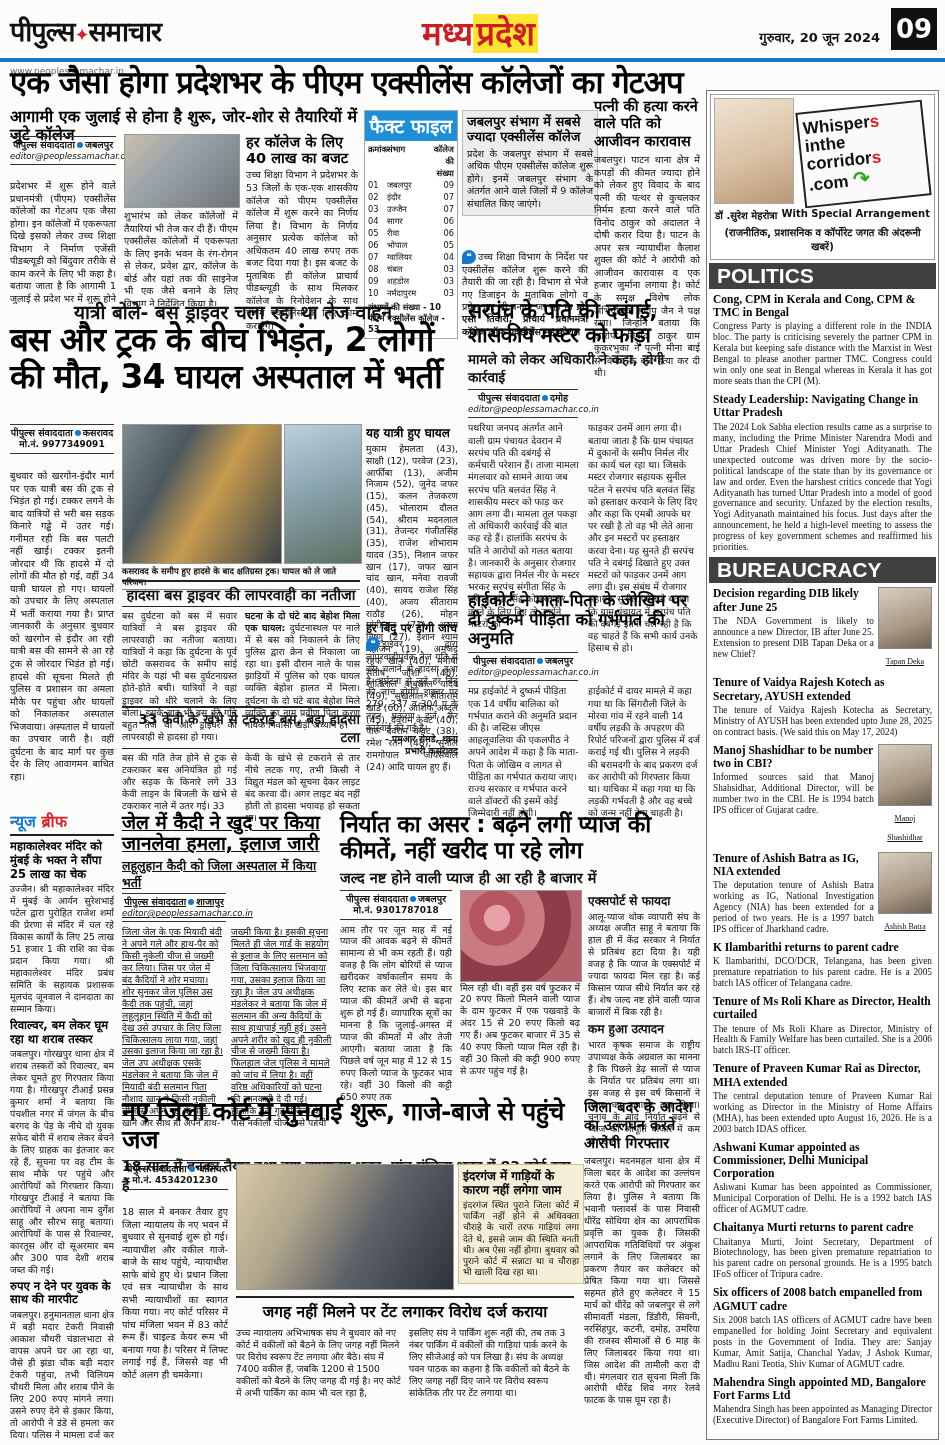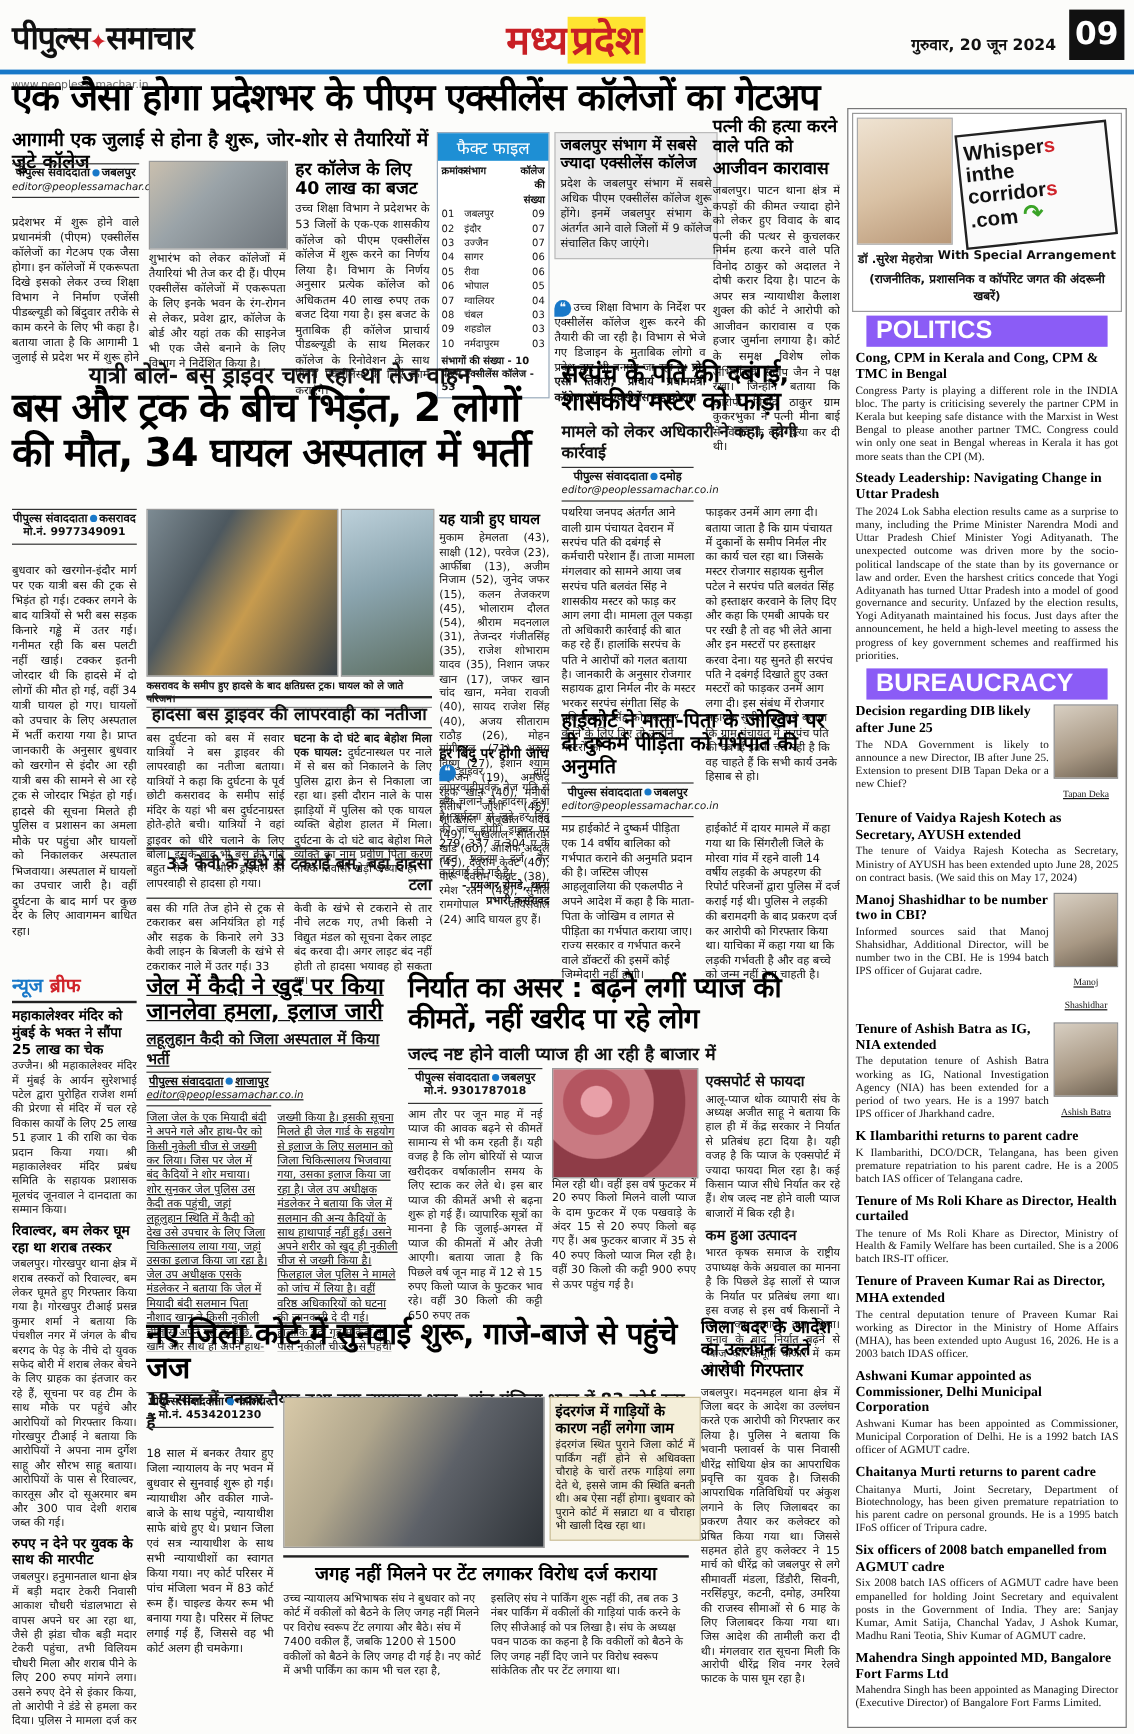--- a/index.html
+++ b/index.html
@@ -38,21 +38,21 @@
   .lead-hl{left:10px;top:66px;width:690px;font-size:31px;line-height:1.08;letter-spacing:-1px;}
   .lead-sub{left:10px;top:108px;width:352px;font-size:16px;line-height:1.1;}
   .lead-by{left:10px;top:136px;width:106px;}
   .lead-c1{left:10px;top:180px;width:106px;height:124px;overflow:hidden;}
   .lead-photo{left:124px;top:134px;width:114px;height:72px;}
   .lead-c2{left:124px;top:210px;width:114px;height:96px;overflow:hidden;}
   .lead-c3{left:246px;top:134px;width:112px;}
   .lead-c3 h3{font-size:14.5px;line-height:1.12;margin-bottom:3px;}
 
   .factfile{left:364px;top:110px;width:92px;border:1px solid #9ab;background:#fff;}
-  .ff-head{background:#1e8fd4;color:#fff;text-align:center;font-weight:normal;font-size:14px;padding:2px 0;}
+  .ff-head{background:#1e8fd4;color:#fff;text-align:center;font-weight:bold;font-size:19px;padding:2px 0;}
   .ff-tbl{font-size:8.3px;line-height:1.45;padding:2px 3px;}
   .ff-row{display:flex;}
   .ff-row span:nth-child(1){width:22%;}
   .ff-row span:nth-child(2){width:46%;}
   .ff-row span:nth-child(3){width:32%;text-align:right;}
   .ff-hdr{font-weight:bold;}
   .ff-foot{font-size:8.3px;font-weight:bold;padding:1px 3px 3px;line-height:1.3;}
 
   .jbox{left:462px;top:110px;width:126px;background:#ececec;border:1px solid #bbb;padding:4px;}
   .jbox h3{font-size:13px;line-height:1.15;margin-bottom:3px;}
@@ -68,22 +68,22 @@
         overflow:hidden;padding:0;}
   .wbox{border:1px solid #999;margin:3px;padding:3px;}
   .wbox-top{display:flex;gap:4px;height:108px;}
   .wface{width:78px;height:104px;background:linear-gradient(160deg,#efe3d2,#d9c1a4 55%,#b99878);border:1px solid #aaa;}
   .wlogo{flex:1;border:2px solid #222;background:#fafafa;transform:rotate(-6deg);margin:8px 4px 4px 2px;
          padding:6px 4px;font-weight:bold;font-size:17px;line-height:1.05;font-family:"Liberation Sans",sans-serif;}
   .wlogo .rs{color:#d0232a;}
   .wlogo .arrow{color:#3aa327;font-size:20px;}
   .wcap{display:flex;justify-content:space-between;font-size:10px;font-weight:bold;padding:2px 1px;text-align:center;}
   .wtag{text-align:center;font-size:10px;font-weight:bold;padding:1px 2px 3px;}
-  .secbar{background:#8b5cf6;color:#fff;font-family:"Liberation Sans",sans-serif;font-weight:bold;
-          font-size:21px;padding:1px 8px;margin:2px 15px;}
+  .secbar{background:#404040;color:#fff;font-family:"Liberation Sans",sans-serif;font-weight:bold;
+          font-size:21px;padding:1px 8px;margin:2px 2px;}
   .rail-items{padding:0 6px;}
   .rail-item{overflow:hidden;margin-bottom:4px;}
   .rail-item h4{font-family:"Liberation Serif",serif;font-size:11.5px;line-height:1.15;margin:2px 0;}
   .rail-item p{font-family:"Liberation Serif",serif;font-size:9.3px;line-height:1.18;text-align:justify;}
   .rphoto-wrap{float:right;width:54px;margin:2px 0 2px 4px;text-align:center;}
   .rphoto{width:52px;height:60px;border:1px solid #888;
           background:linear-gradient(160deg,#d8cfc2,#a89884 60%,#6d6152);}
   .rphoto-cap{font-family:"Liberation Serif",serif;font-size:8px;text-decoration:underline;}
 
   

